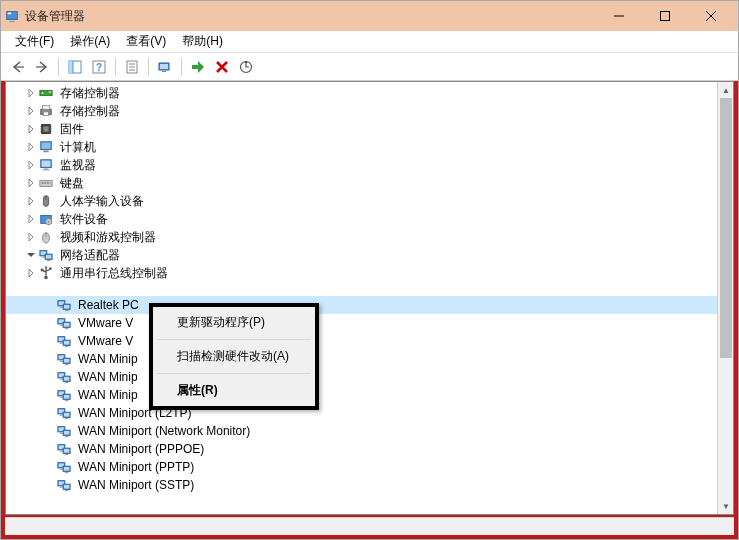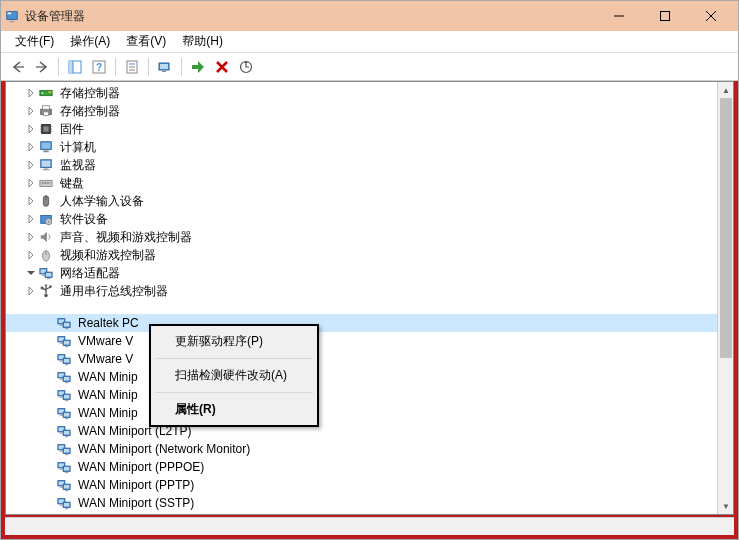--- a/index.html
+++ b/index.html
@@ -25,21 +25,21 @@
   .twist { width: 14px; height: 14px; display: inline-flex; align-items: center; justify-content: center; color: #888; font-size: 10px; }
   .dev-icon { width: 16px; height: 16px; display: inline-flex; align-items: center; justify-content: center; margin-right: 4px; }
   .dev-icon svg { width: 14px; height: 14px; }
   .row-label { font-size: 12px; color: #000; padding: 1px 2px; }
   .row.selected { background: #cce8ff; margin-top: 14px; }
   .row.selected .row-label { }
   .statusbar { height: 18px; background: #f0f0f0; border-top: 1px solid #d0d0d0; margin: 0 4px 4px 4px; }
   .scrollbar-v { position: absolute; right: 0; top: 0; bottom: 0; width: 16px; background: #f0f0f0; border-left: 1px solid #d0d0d0; }
   .scroll-thumb { position: absolute; left: 2px; top: 16px; width: 12px; height: 260px; background: #c0c0c0; }
   .scroll-arrow { position: absolute; left: 0; width: 16px; height: 16px; display: flex; align-items: center; justify-content: center; color: #606060; font-size: 8px; }
-  .context-menu { position: absolute; background: #f0f0f0; border: 2px solid #000000; box-shadow: 2px 2px 4px rgba(0,0,0,0.3); padding: 2px; min-width: 170px; z-index: 100; margin-top: 21px; }
+  .context-menu { position: absolute; background: #f0f0f0; border: 4px solid #000000; box-shadow: 2px 2px 4px rgba(0,0,0,0.3); padding: 2px; min-width: 170px; z-index: 100; }
   .cm-item { padding: 5px 18px 5px 22px; font-size: 12px; color: #000; }
   .cm-sep { height: 1px; background: #d7d7d7; margin: 3px 2px; }
   .cm-item.bold { font-weight: bold; }
 </style>
 </head>
 <body>
 
 <div class="window">
   <div class="titlebar">
     <div class="titlebar-left">
@@ -286,35 +286,20 @@
         </div>
         <div class="row">
           <span class="indent" style="width: 18px;"></span>
           <span class="twist">
             <svg width="8" height="8" viewBox="0 0 8 8">
               <path d="M2 0 L6 4 L2 8 Z" fill="none" stroke="#888"></path>
             </svg>
           </span>
           <span class="dev-icon">
             <svg viewBox="0 0 16 16">
-              <path d="M2 6 L5 6 L9 2 L9 14 L5 10 L2 10 Z" fill="#888"></path>
-              <path d="M11 5 Q14 8 11 11" fill="none" stroke="#888"></path>
-            </svg>
-          </span>
-          <span class="row-label">声音、视频和游戏控制器</span>
-        </div>
-        <div class="row">
-          <span class="indent" style="width: 18px;"></span>
-          <span class="twist">
-            <svg width="8" height="8" viewBox="0 0 8 8">
-              <path d="M2 0 L6 4 L2 8 Z" fill="none" stroke="#888"></path>
-            </svg>
-          </span>
-          <span class="dev-icon">
-            <svg viewBox="0 0 16 16">
               <ellipse cx="8" cy="9" rx="4" ry="6" fill="#ccc" stroke="#888"></ellipse>
               <line x1="8" y1="3" x2="8" y2="8" stroke="#888"></line>
             </svg>
           </span>
           <span class="row-label">视频和游戏控制器</span>
         </div>
         <div class="row">
           <span class="indent" style="width: 18px;"></span>
           <span class="twist">
             <svg width="8" height="8" viewBox="0 0 8 8">

